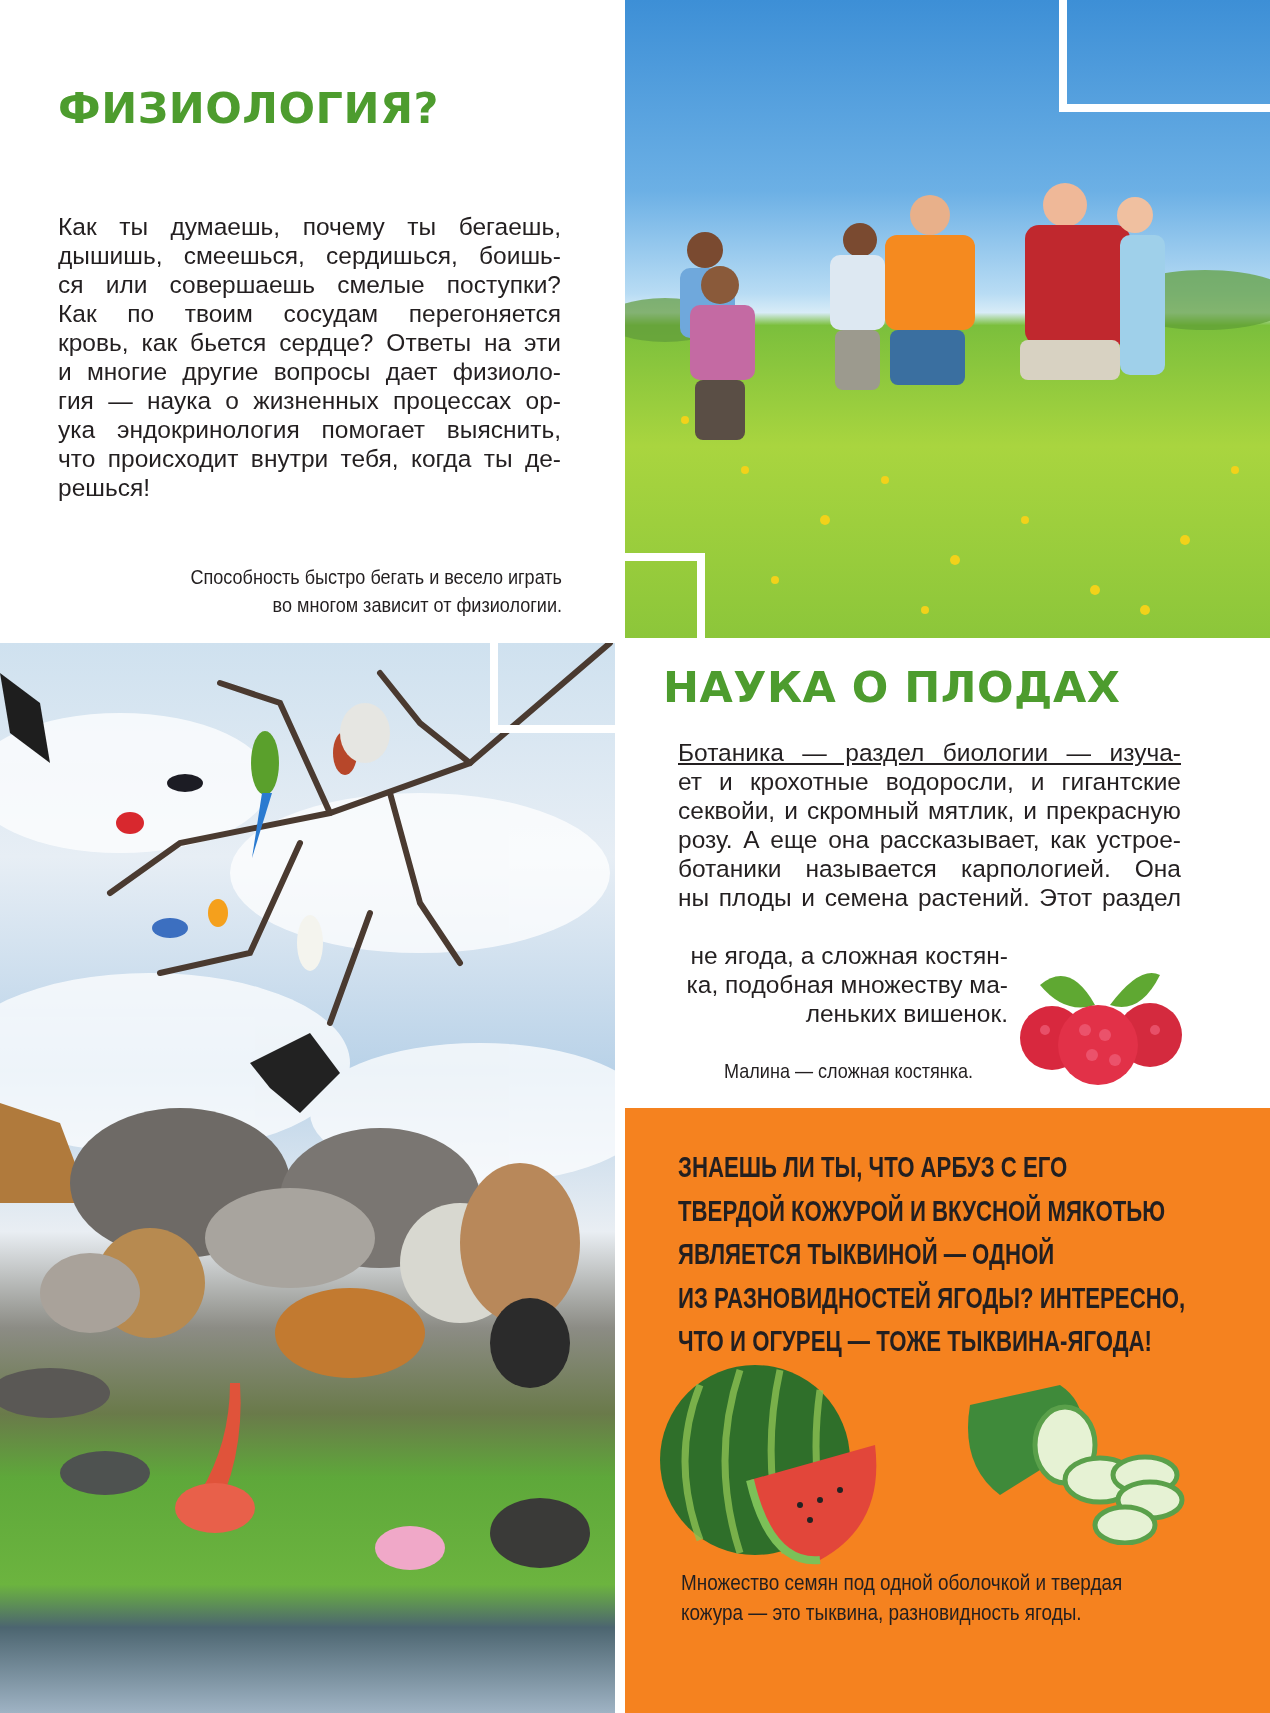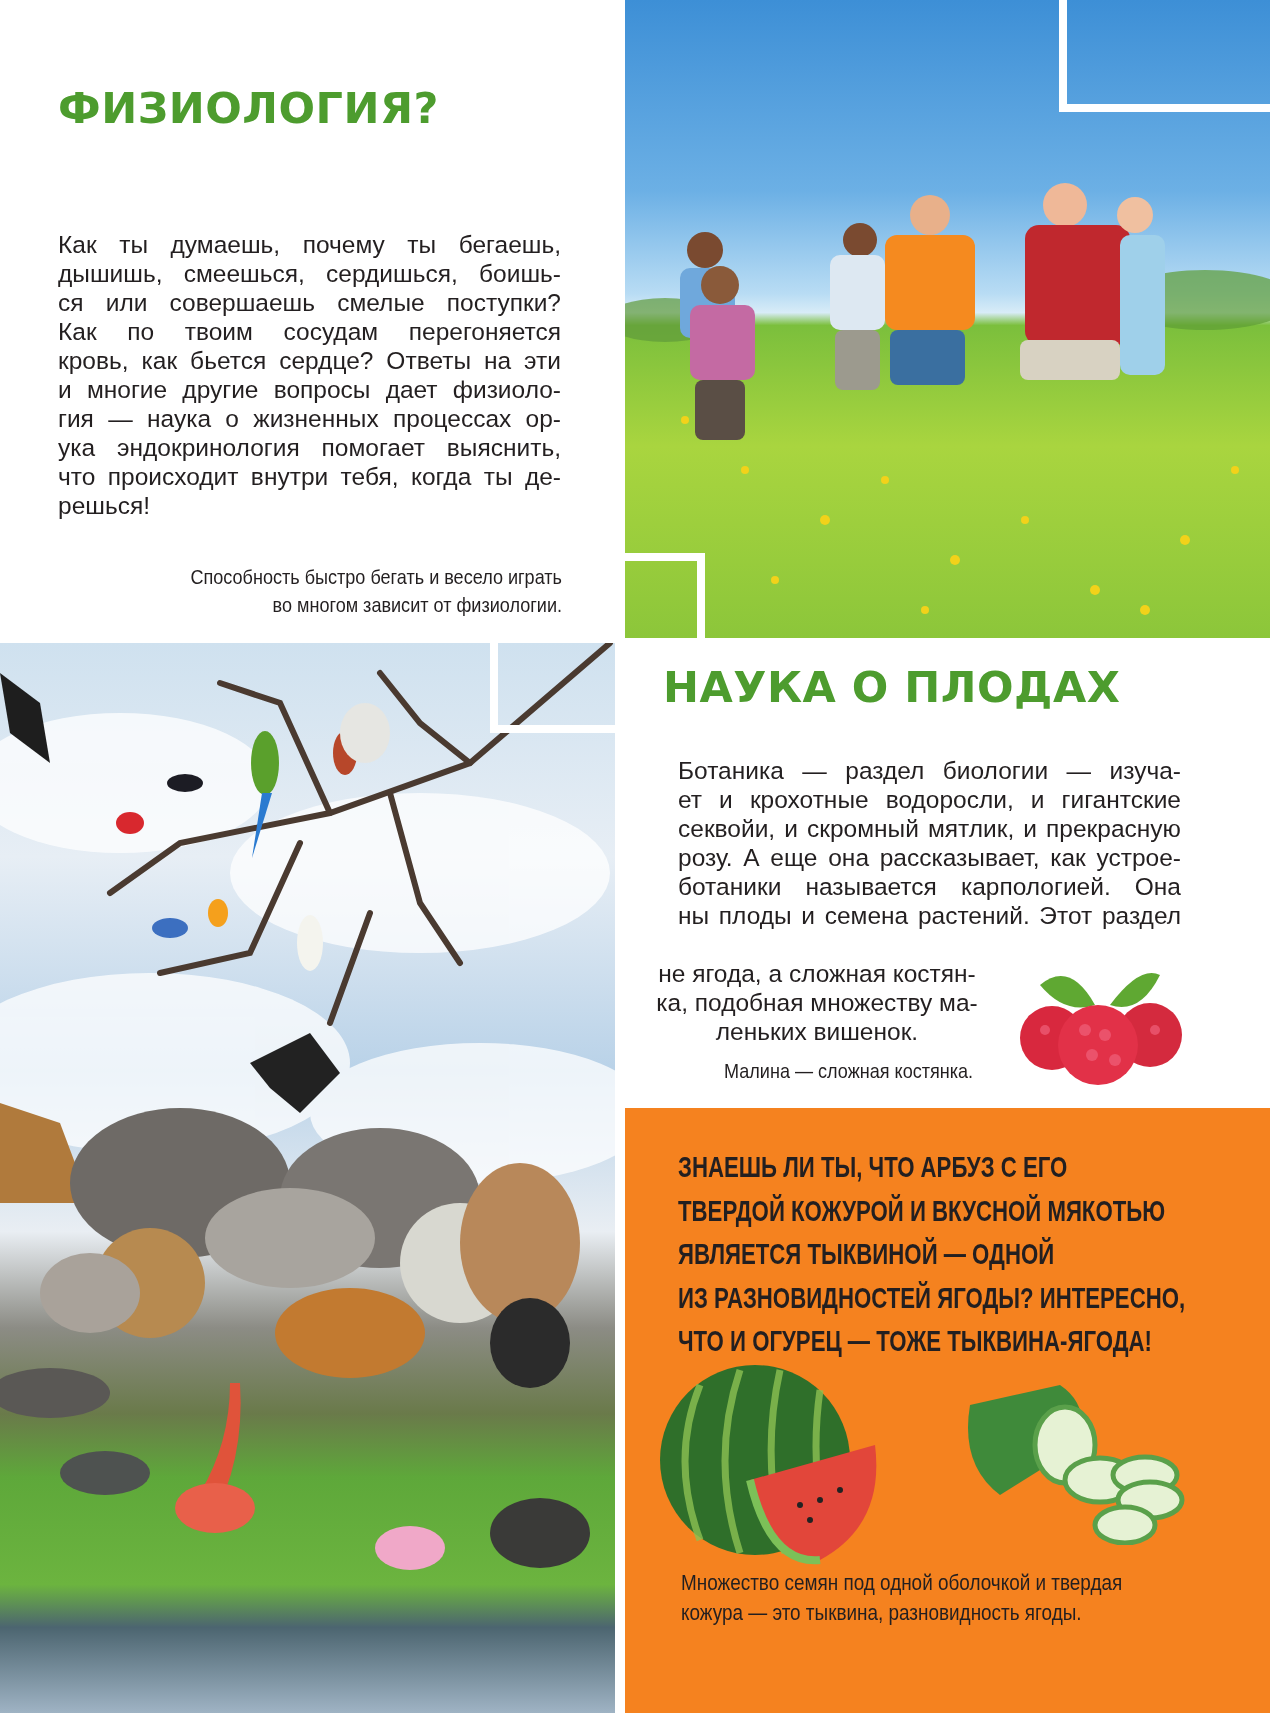--- a/index.html
+++ b/index.html
@@ -18,25 +18,24 @@
     #h-fruits { left: 663px; top: 662px; width: 560px; font-size: 43px; }
 
     .body-text {
       position: absolute;
       font-family: "Liberation Sans", sans-serif;
       font-size: 24.5px;
       line-height: 29px;
       color: #231f20;
       text-align: justify;
       hyphens: manual;
-      margin-top: 18px;
     }
     #physio-text { left: 58px; top: 212px; width: 503px; }
     #fruits-text { left: 678px; top: 738px; width: 503px; }
-    #fruits-text-2 { left: 652px; top: 941px; width: 330px; text-align: center; }
+    #fruits-text-2 { left: 678px; top: 941px; width: 330px; text-align: right; }
 
     .caption {
       position: absolute;
       font-family: "Liberation Sans", sans-serif;
       font-size: 21px;
       line-height: 28px;
       color: #231f20;
       transform: scaleX(0.86);
     }
     #physio-caption { right: 708px; top: 563px; width: 480px; text-align: right; transform-origin: right top; }
@@ -198,21 +197,21 @@
       <ellipse cx="410" cy="905" rx="35" ry="22" fill="#f0a8c8"></ellipse>
       <ellipse cx="540" cy="890" rx="50" ry="35" fill="#3a3a38"></ellipse>
     </g>
   </svg>
   <div class="frame-corner" style="left: 490px; top: -60px; width: 160px; height: 150px; border-top: none;"></div>
 </div>
 
 <h2 id="h-fruits" class="heading">НАУКА О ПЛОДАХ</h2>
 
 <div id="fruits-text" class="body-text">
-  <span class="line" style="text-align-last: justify;">Ботаника — раздел биологии — изуча-</span>
+  <span class="line" style="text-align-last: justify; text-decoration: underline;">Ботаника — раздел биологии — изуча-</span>
   <span class="line" style="text-align-last: justify;">ет и крохотные водоросли, и гигантские</span>
   <span class="line" style="text-align-last: justify;">секвойи, и скромный мятлик, и прекрасную</span>
   <span class="line" style="text-align-last: justify;">розу. А еще она рассказывает, как устрое-</span>
   <span class="line" style="text-align-last: justify;">ботаники называется карпологией. Она</span>
   <span class="line" style="text-align-last: justify;">ны плоды и семена растений. Этот раздел</span>
 </div>
 
 <div id="fruits-text-2" class="body-text">
   <span class="line">не ягода, а сложная костян-</span>
   <span class="line">ка, подобная множеству ма-</span>

